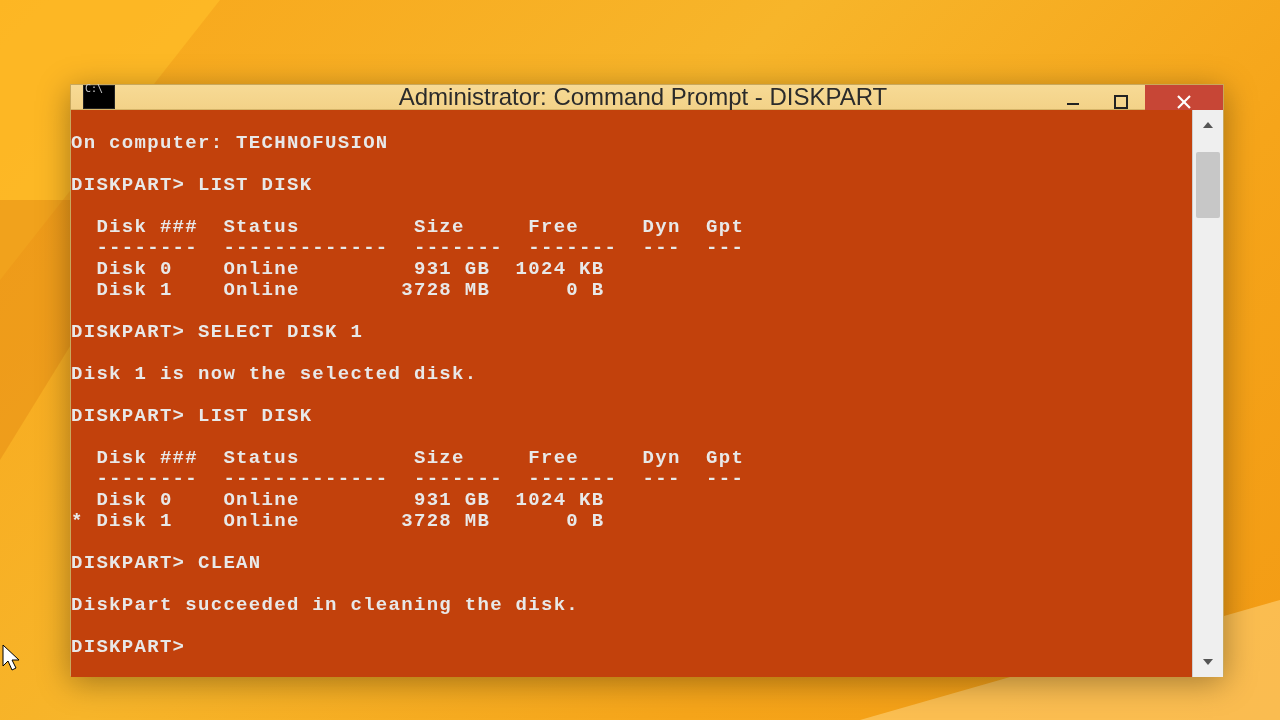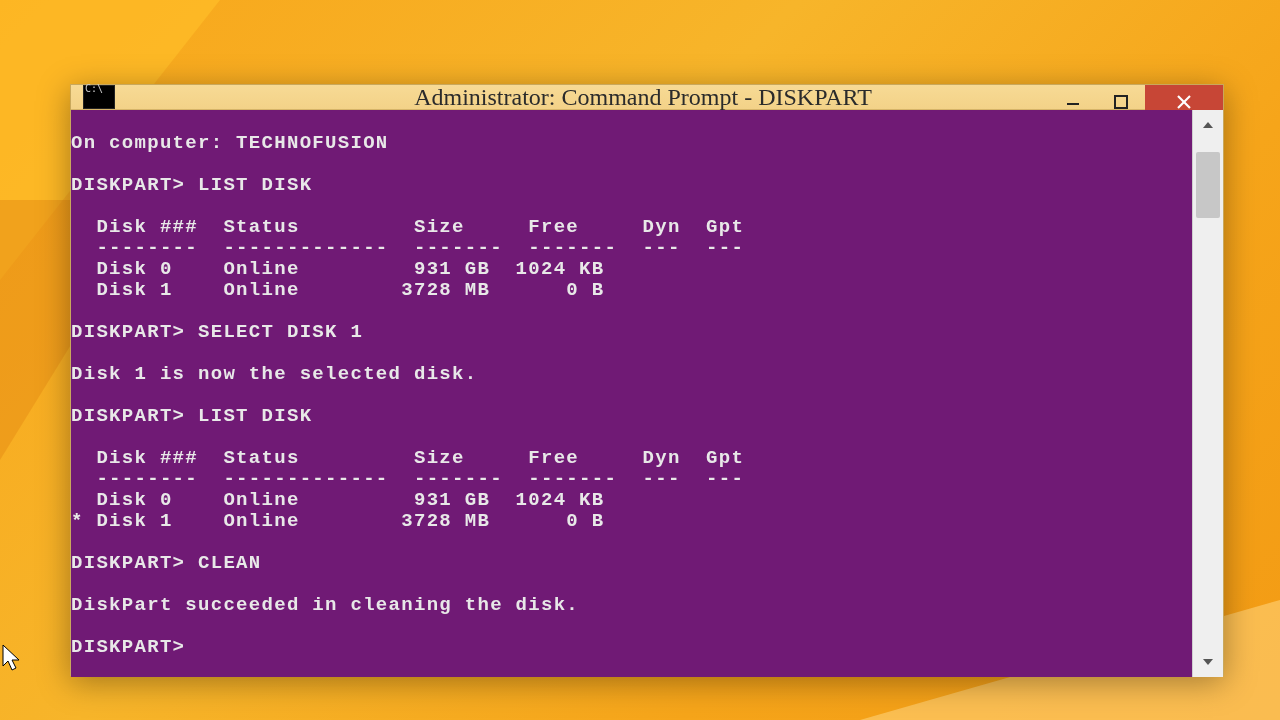--- a/index.html
+++ b/index.html
@@ -79,21 +79,20 @@
     font-size: 10px;
     font-family: "Consolas", monospace;
   }
   .title-text {
     position: absolute;
     left: 0; right: 8px;
     text-align: center;
     font-size: 24px;
     color: #2b2b2b;
     pointer-events: none;
-    font-family: Liberation Serif, serif;
   }
   .win-controls {
     position: absolute;
     right: 0;
     top: 0;
     display: flex;
     height: 34px;
   }
   .win-btn {
     width: 48px;
@@ -109,21 +108,21 @@
   .win-btn.close {
     background: #c74636;
     width: 78px;
     color: #fff;
     font-size: 22px;
   }
 
   .client {
     flex: 1;
     display: flex;
-    background: #701a75;
+    background: #c2410c;
     position: relative;
   }
   .terminal {
     flex: 1;
     font-family: "Courier New", "Consolas", monospace;
     font-size: 19px;
     font-weight: 700;
     line-height: 21px;
     color: #e8e8e8;
     white-space: pre;

